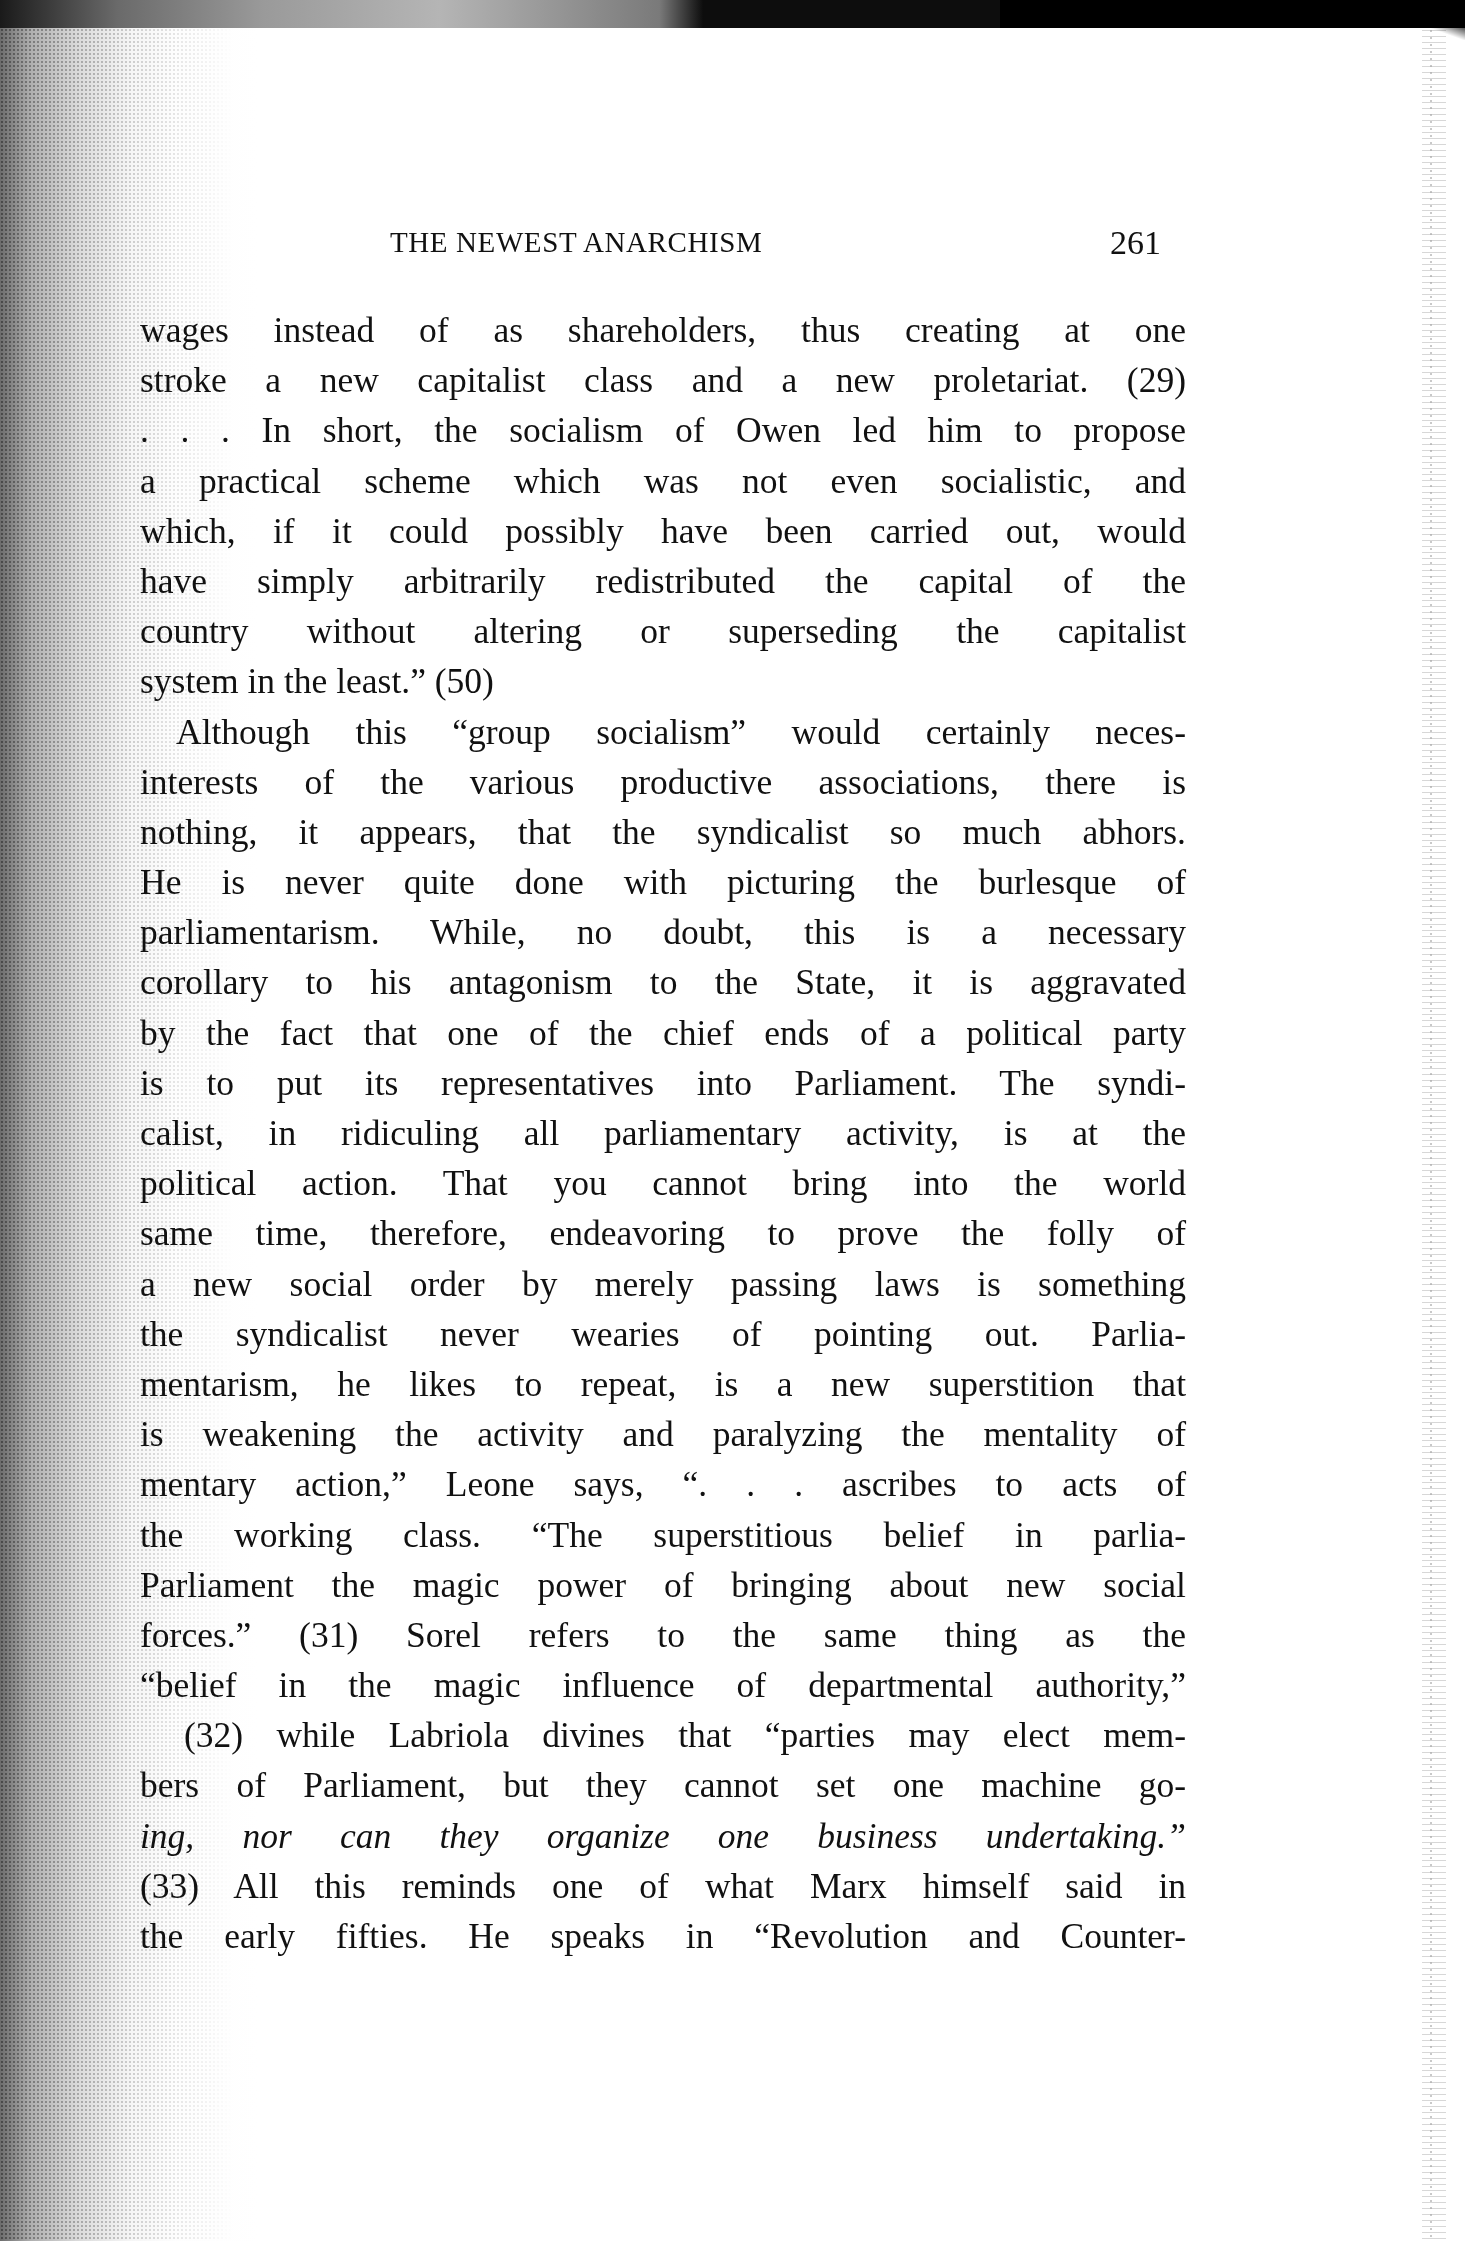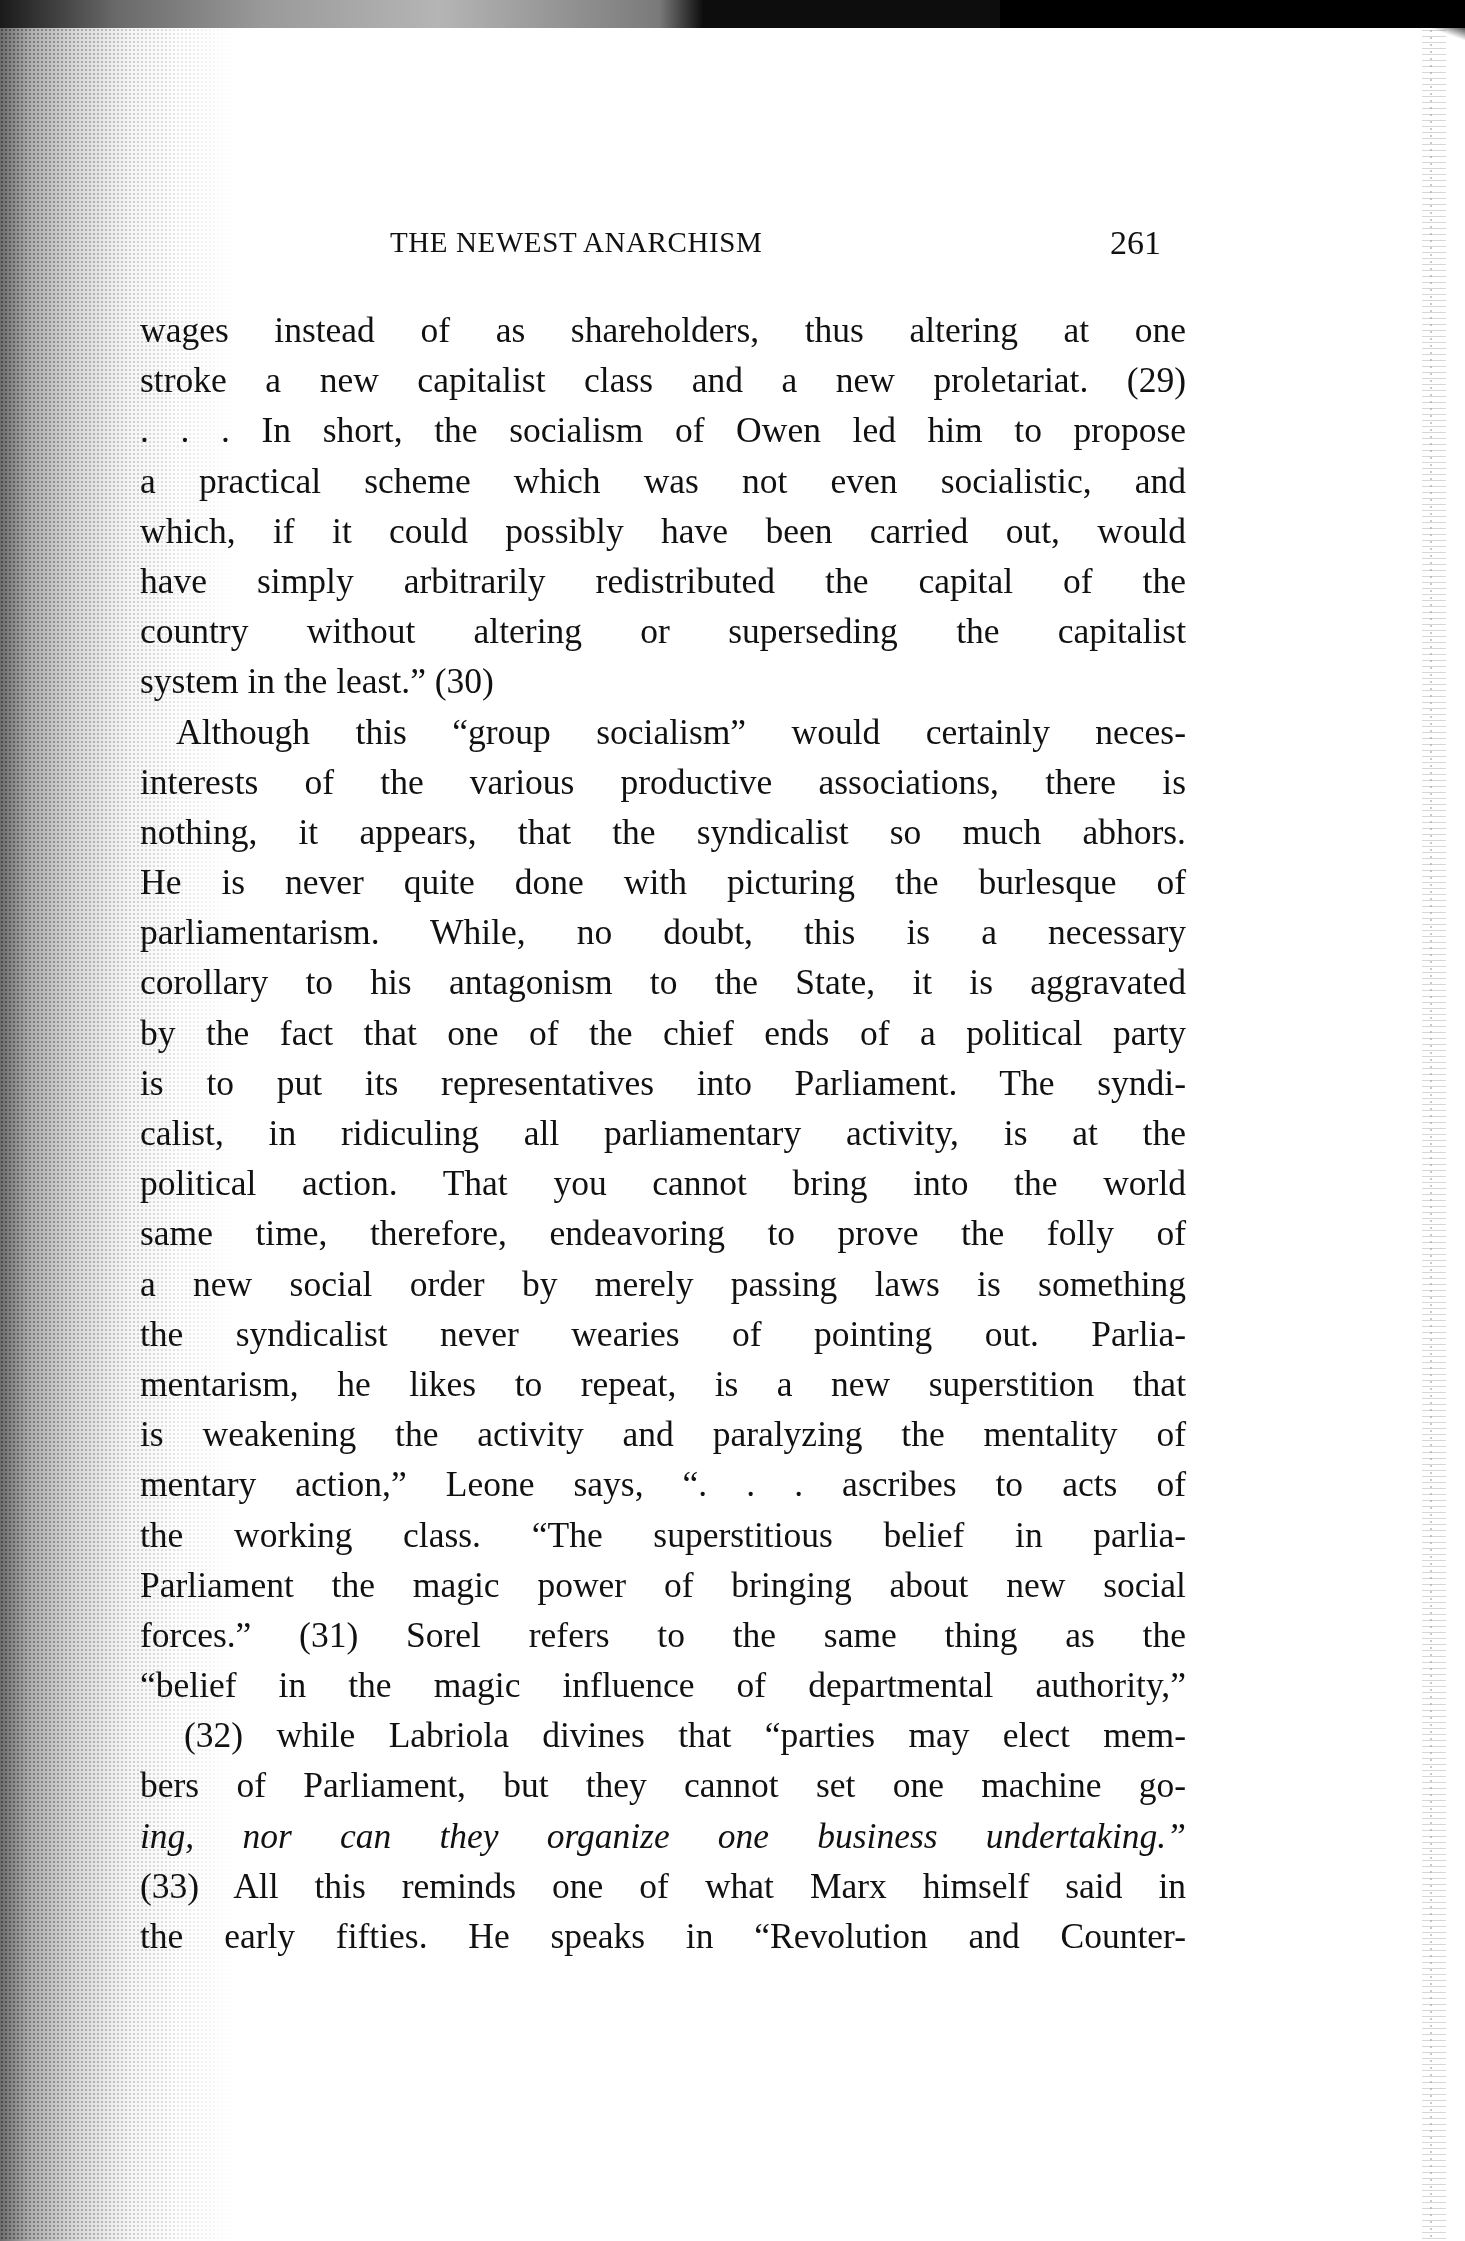--- a/index.html
+++ b/index.html
@@ -117,28 +117,28 @@
 
 <div class="scan-top-band"></div>
 <div class="scan-corner-right"></div>
 <div class="scan-left-shadow"></div>
 <div class="scan-right-edge"></div>
 
 <div class="running-head">THE NEWEST ANARCHISM</div>
 <div class="page-number">261</div>
 
 <div class="body-text" id="body-text">
-    <span class="line" style="white-space: nowrap;">wages instead of as shareholders, thus altering at one</span>
+    <span class="line" style="white-space: nowrap;">wages instead of as shareholders, thus creating at one</span>
     <span class="line" style="white-space: nowrap;">stroke a new capitalist class and a new proletariat. (29)</span>
     <span class="line" style="white-space: nowrap;">. . . In short, the socialism of Owen led him to propose</span>
     <span class="line" style="white-space: nowrap;">a practical scheme which was not even socialistic, and</span>
     <span class="line" style="white-space: nowrap;">which, if it could possibly have been carried out, would</span>
     <span class="line" style="white-space: nowrap;">have simply arbitrarily redistributed the capital of the</span>
     <span class="line" style="white-space: nowrap;">country without altering or superseding the capitalist</span>
-    <span class="line short" style="white-space: nowrap;">system in the least.” (30)</span>
+    <span class="line short" style="white-space: nowrap;">system in the least.” (50)</span>
     <span class="line indent" style="white-space: nowrap;">Although this “group socialism” would certainly neces-</span>
     <span class="line" style="white-space: nowrap;">interests of the various productive associations, there is</span>
     <span class="line" style="white-space: nowrap;">nothing, it appears, that the syndicalist so much abhors.</span>
     <span class="line" style="white-space: nowrap;">He is never quite done with picturing the burlesque of</span>
     <span class="line" style="white-space: nowrap;">parliamentarism.  While, no doubt, this is a necessary</span>
     <span class="line" style="white-space: nowrap;">corollary to his antagonism to the State, it is aggravated</span>
     <span class="line" style="white-space: nowrap;">by the fact that one of the chief ends of a political party</span>
     <span class="line" style="white-space: nowrap;">is to put its representatives into Parliament.  The syndi-</span>
     <span class="line" style="white-space: nowrap;">calist, in ridiculing all parliamentary activity, is at the</span>
     <span class="line" style="white-space: nowrap;">political action.  That you cannot bring into the world</span>

